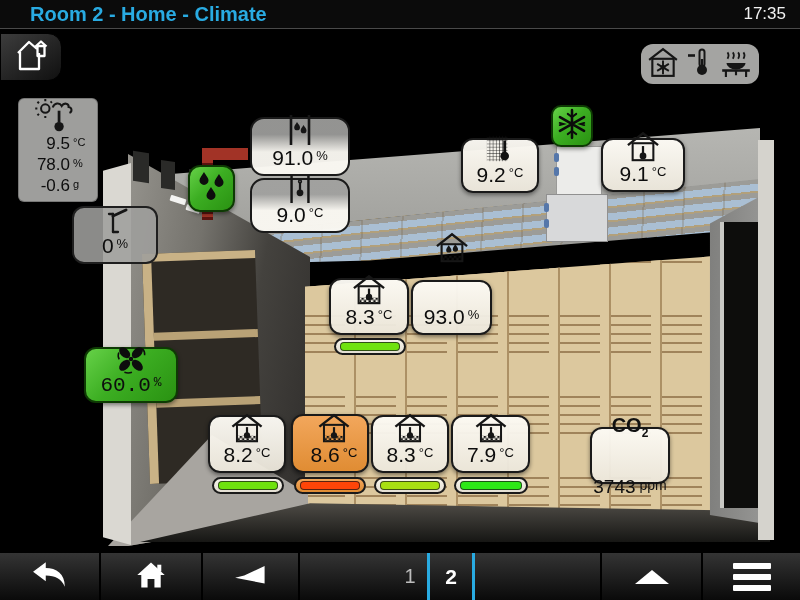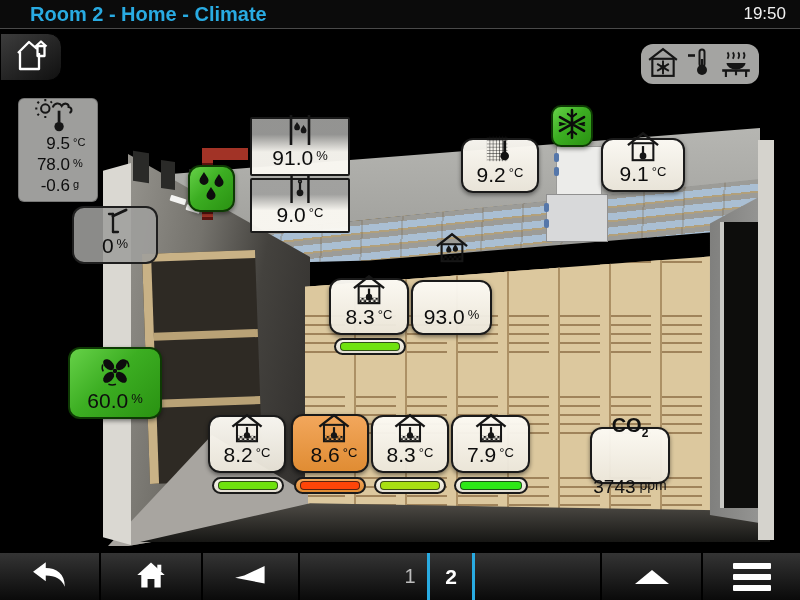--- a/index.html
+++ b/index.html
@@ -71,38 +71,38 @@
   .btn{border:2px solid #1a1a1a;border-radius:12px;
        background:linear-gradient(180deg,rgba(252,250,244,.97),rgba(236,231,219,.95));
        box-shadow:0 2px 4px rgba(0,0,0,.45);}
   .btn-orange{background:linear-gradient(180deg,#f2a75c,#e08c33);padding-left:11px;}
   .btn-green{background:linear-gradient(135deg,#66d148 0%,#3cae22 45%,#2a9212 100%);
        border:2px solid #0e3a04;}
   .btn-graysoft{background:rgba(168,168,166,.94);border:1px solid rgba(95,95,95,.6);
        border-radius:6px;box-shadow:0 2px 5px rgba(0,0,0,.5);}
   .btn-grayline{background:rgba(158,158,156,.88);border:2px solid #1f1f1f;border-radius:12px;}
   .btn-duct{background:linear-gradient(180deg,rgba(160,160,158,.92) 0%,rgba(160,160,158,.92) 28%,
-       rgba(250,248,242,.96) 60%);border:2px solid #1a1a1a;border-radius:2px;}
+       rgba(250,248,242,.96) 60%);border:2px solid #1a1a1a;border-radius:14px;}
   .vrow{display:flex;align-items:baseline;gap:3px;font-size:21px;line-height:22px;color:#0d0d0d;}
   .vrow .unit{font-size:13px;transform:translateY(-5px);}
   .icon-slot{flex:1;display:flex;align-items:center;justify-content:center;}
 
   #btn-home{left:0;top:33px;width:62px;height:48px;justify-content:center;
      background:linear-gradient(145deg,#3c3c3c,#101010);border-radius:0 14px 14px 0;
      border:1px solid #000;}
   #mode-group{left:641px;top:44px;width:118px;height:40px;flex-direction:row;
      justify-content:space-around;align-items:center;background:rgba(178,178,176,.92);
      border-radius:12px;}
   #weather{left:18px;top:98px;width:80px;height:104px;padding:4px 6px;}
   .wrow{display:grid;grid-template-columns:1fr 18px;width:100%;align-items:baseline;
         font-size:17px;line-height:19px;color:#0d0d0d;}
   .wrow .wv{text-align:right;padding-right:3px;}
   .wrow .wu{font-size:11px;transform:translateY(-3px);}
   #hatch{left:72px;top:206px;width:86px;height:58px;}
-  #fan{left:68px;top:347px;width:94px;height:72px;}
+  #fan{left:84px;top:347px;width:94px;height:56px;font-family:Liberation Mono, monospace;}
   #humidifier{left:188px;top:165px;width:47px;height:47px;justify-content:center;border-radius:12px;}
   #duct-hum{left:250px;top:117px;width:100px;height:59px;}
   #duct-temp{left:250px;top:178px;width:100px;height:55px;}
   #coil{left:461px;top:138px;width:78px;height:55px;}
   #snow{left:551px;top:105px;width:42px;height:42px;justify-content:center;border-radius:10px;}
   #room-temp{left:601px;top:138px;width:84px;height:54px;text-align:center;}
   #prod-temp{left:329px;top:278px;width:80px;height:57px;}
   #prod-hum{left:411px;top:280px;width:81px;height:55px;gap:42px;}
   #co2{left:590px;top:427px;width:80px;height:57px;justify-content:center;gap:32px;}
   .co2-big{font-size:20px;font-weight:bold;line-height:22px;}
@@ -152,21 +152,21 @@
     <pattern id="mesh" width="3.4" height="3.4" patternUnits="userSpaceOnUse">
       <path d="M0 0H3.4 M0 0V3.4" stroke="#111" stroke-width="1" fill="none"></path>
     </pattern>
   </defs>
 </svg>
 
 <div class="app">
 
   <div class="topbar">
     <span class="title">Room 2 - Home - Climate</span>
-    <span class="time">19:50</span>
+    <span class="time">17:35</span>
   </div>
 
   <div class="scene">
     <div class="wall-back"></div>
     <div class="ceiling"></div>
     <div class="left-area"></div>
     <div class="win win1"></div>
     <div class="win win2"></div>
     <div class="win win3"></div>
     <div class="dash dash1"></div>

